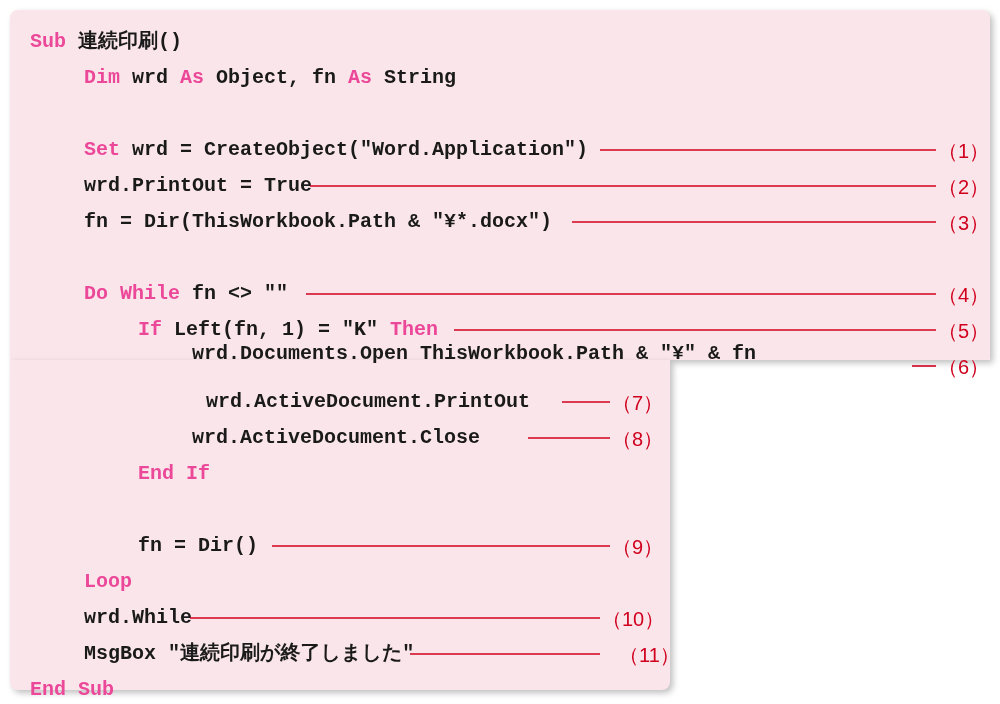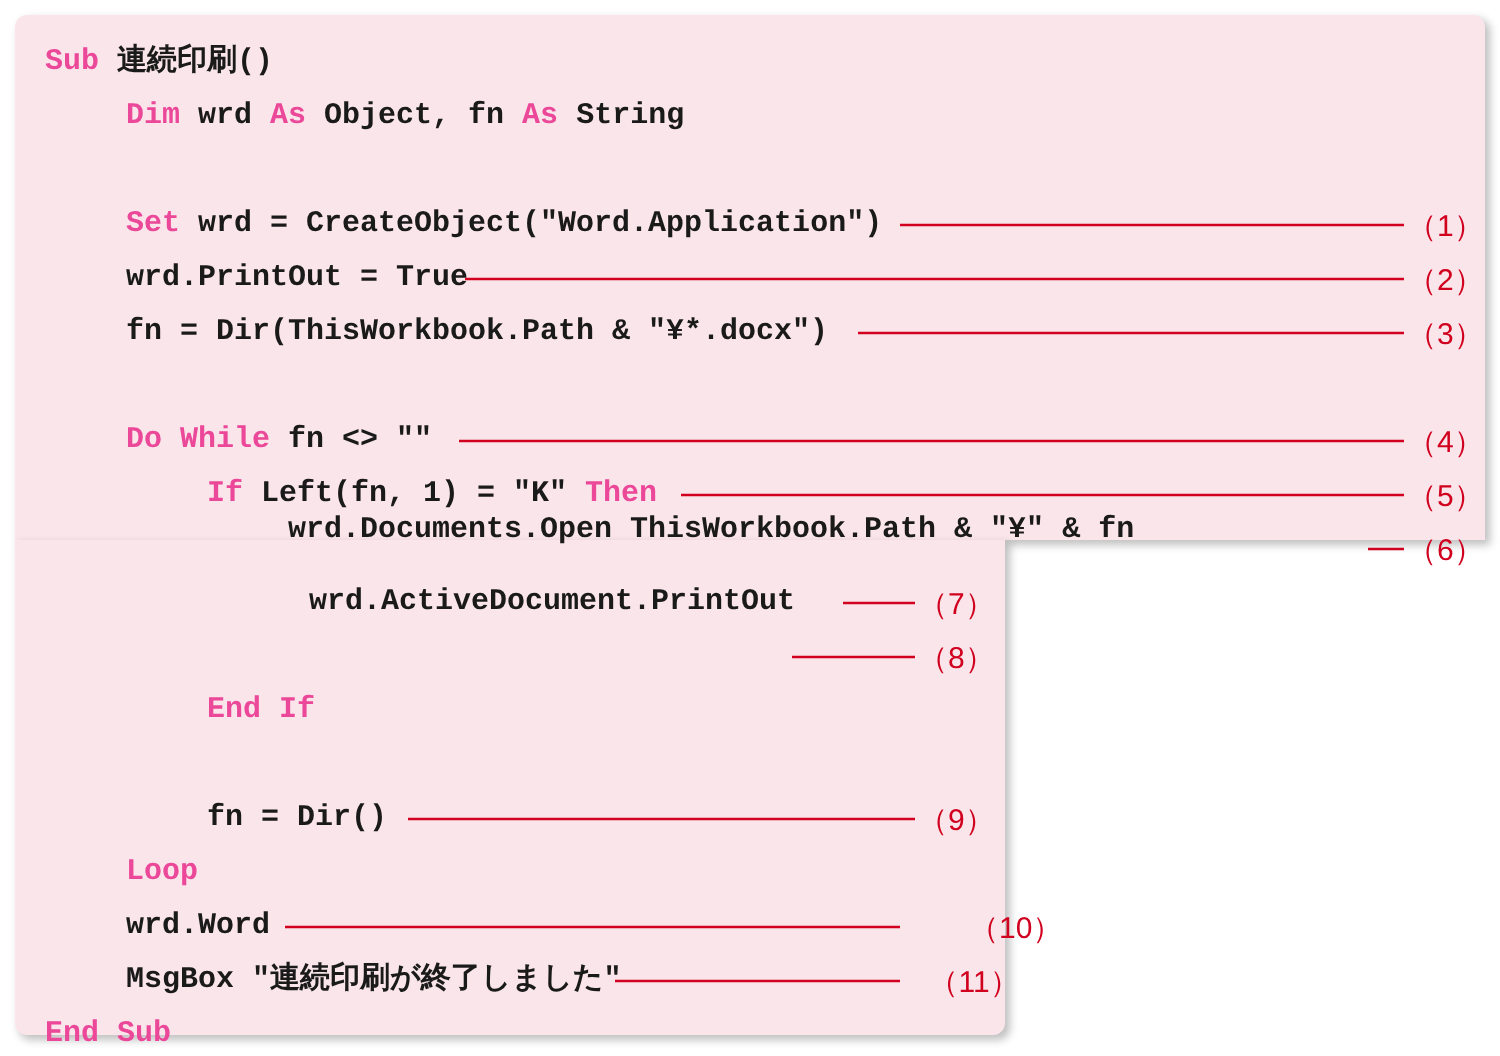--- a/index.html
+++ b/index.html
@@ -88,28 +88,29 @@
   <div class="line" style="top:202px; left:74px;"><span>fn = Dir(ThisWorkbook.Path &amp; "¥*.docx")</span></div>
 
   <div class="line" style="top:274px; left:74px;"><span class="keyword">Do While</span><span> fn &lt;&gt; ""</span></div>
 
   <div class="line" style="top:310px; left:128px;"><span class="keyword">If</span><span> Left(fn, 1) = "K" </span><span class="keyword">Then</span></div>
 
   <div class="line" style="top:334px; left:182px;"><span>wrd.Documents.Open ThisWorkbook.Path &amp; "¥" &amp; fn</span></div>
 
   <div class="line" style="top:382px; left:196px;"><span>wrd.ActiveDocument.PrintOut</span></div>
 
+  <div class="line" style="top:418px; left:182px;"><span>wrd.ActiveDocument.Close</span></div>
 
   <div class="line" style="top:454px; left:128px;"><span class="keyword">End If</span></div>
 
   <div class="line" style="top:526px; left:128px;"><span>fn = Dir()</span></div>
 
   <div class="line" style="top:562px; left:74px;"><span class="keyword">Loop</span></div>
 
-  <div class="line" style="top:598px; left:74px;"><span>wrd.Word</span></div>
+  <div class="line" style="top:598px; left:74px;"><span>wrd.While</span></div>
 
   <div class="line" style="top:634px; left:74px;"><span>MsgBox "連続印刷が終了しました"</span></div>
 
   <div class="line" style="top:670px; left:20px;"><span class="keyword">End Sub</span></div>
 
   <svg class="leaders">
     <line x1="590" y1="140" x2="926" y2="140"></line>
     <line x1="300" y1="176" x2="926" y2="176"></line>
     <line x1="562" y1="212" x2="926" y2="212"></line>
     <line x1="296" y1="284" x2="926" y2="284"></line>
@@ -124,15 +125,15 @@
 
   <div class="callout" style="top:131px; left:928px;">（1）</div>
   <div class="callout" style="top:167px; left:928px;">（2）</div>
   <div class="callout" style="top:203px; left:928px;">（3）</div>
   <div class="callout" style="top:275px; left:928px;">（4）</div>
   <div class="callout" style="top:311px; left:928px;">（5）</div>
   <div class="callout" style="top:347px; left:928px;">（6）</div>
   <div class="callout" style="top:383px; left:602px;">（7）</div>
   <div class="callout" style="top:419px; left:602px;">（8）</div>
   <div class="callout" style="top:527px; left:602px;">（9）</div>
-  <div class="callout" style="top:599px; left:592px;margin-left:44px;">（10）</div>
+  <div class="callout" style="top:599px; left:592px;">（10）</div>
   <div class="callout" style="top:635px; left:592px;margin-left:17px;">（11）</div>
 </div>
 
 </body></html>

